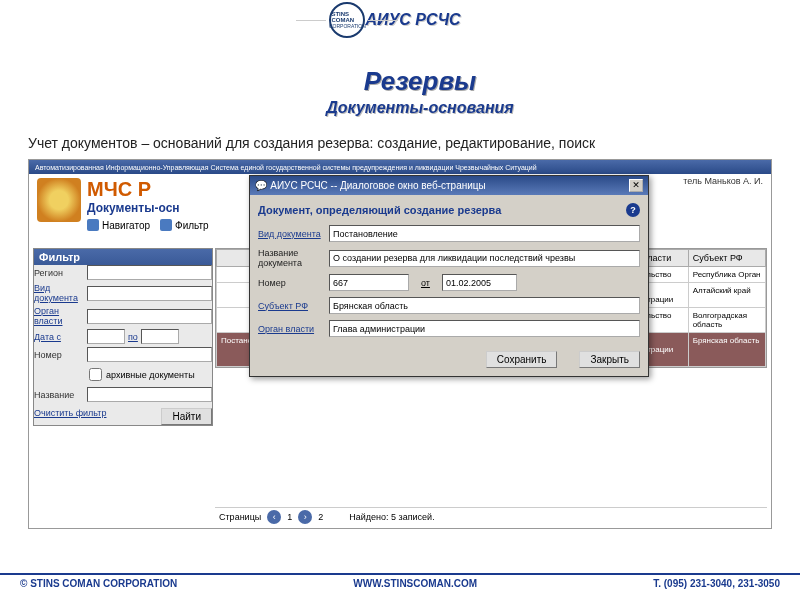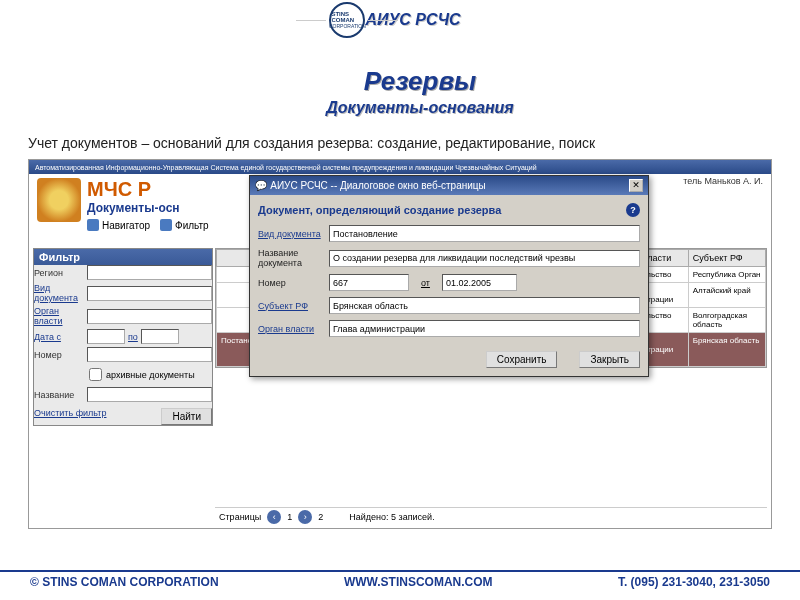--- a/index.html
+++ b/index.html
@@ -56,21 +56,21 @@
 .dialog-row { display: flex; align-items: center; margin-bottom: 6px; gap: 6px; }
 .dialog-label { width: 65px; font-size: 9px; color: #222; }
 .dialog-label.link { text-decoration: underline; color: #1a3a8e; cursor: pointer; }
 .dialog-input { height: 17px; border: 1px inset #aaa; background: #fff; font-size: 9px; padding: 0 3px; }
 .dialog-input.full { flex: 1; }
 .dialog-input.mid { width: 80px; }
 .dialog-input.date { width: 75px; }
 .ot-label { font-size: 9px; text-decoration: underline; margin: 0 6px; }
 .dialog-buttons { display: flex; justify-content: flex-end; gap: 22px; margin-top: 8px; padding-top: 6px; }
 .user-info { position: absolute; right: 8px; top: 16px; font-size: 9px; color: #333; }
-.footer { position: absolute; bottom: 8px; left: 0; right: 0; border-top: 2px solid #1a3a8e; display: flex; justify-content: space-between; padding: 3px 30px; font-size: 12px; color: #1a3a8e; font-weight: bold; }
+.footer { position: absolute; bottom: 8px; left: 0; right: 0; border-top: 2px solid #1a3a8e; display: flex; justify-content: space-between; padding: 3px 20px; font-size: 10px; color: #1a3a8e; font-weight: bold; }
 </style>
 </head>
 <body>
 
 <div class="top-bar">
   <div class="logo-area">
     <div class="logo-circle">
       <span class="logo-text1">STINS COMAN</span>
       <span class="logo-text2">CORPORATION</span>
     </div>

